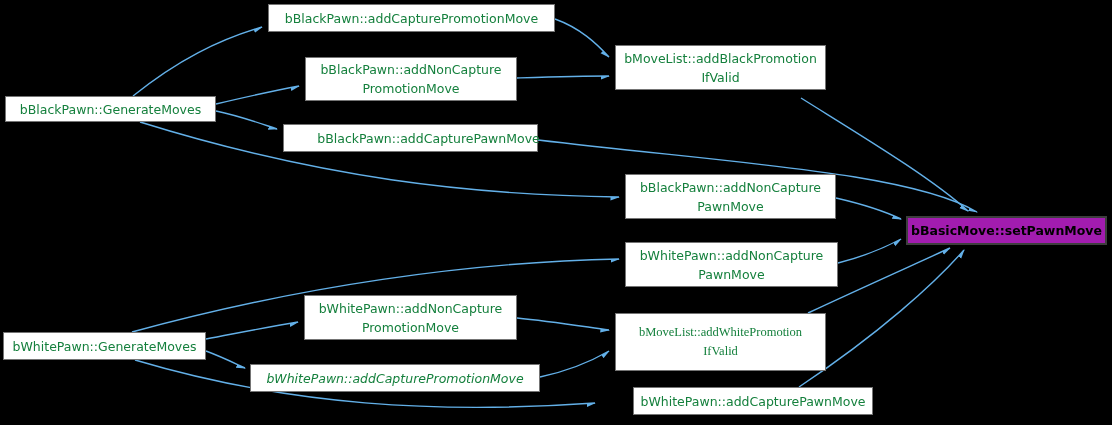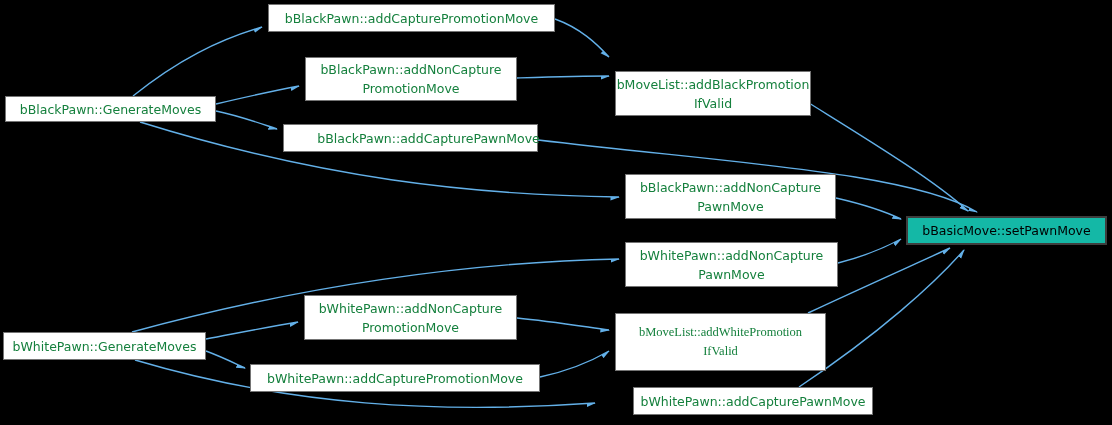--- a/index.html
+++ b/index.html
@@ -36,36 +36,37 @@
     font-size: 12.5px;
     line-height: 19px;
     display: flex;
     align-items: center;
     justify-content: center;
     text-align: center;
     white-space: pre-line;
     cursor: pointer;
   }
   .node.highlight {
-    background: #14b8a6;
+    background: #a21caf;
     border: 2px solid #3e3e3e;
     color: #000000;
+    font-weight: bold;
   }
   
   .n0  { left: 268px; top: 4px;   width: 287px; height: 28px; }
   .n1  { left: 305px; top: 57px;  width: 212px; height: 44px; }
-  .n2  { left: 615px; top: 71px;  width: 196px; height: 45px; }
+  .n2  { left: 615px; top: 45px;  width: 211px; height: 45px; }
   .n3  { left: 5px;   top: 96px;  width: 211px; height: 26px; }
   .n4  { left: 283px; top: 124px; width: 255px; height: 28px; padding-left: 36px; }
   .n5  { left: 625px; top: 174px; width: 211px; height: 45px; }
   .n6  { left: 625px; top: 242px; width: 213px; height: 45px; }
   .n7  { left: 906px; top: 216px; width: 201px; height: 29px; }
   .n8  { left: 304px; top: 295px; width: 213px; height: 45px; }
   .n9  { left: 3px;   top: 332px; width: 203px; height: 28px; }
-  .n10 { left: 250px; top: 364px; width: 290px; height: 28px; }
+  .n10 { left: 250px; top: 364px; width: 290px; height: 28px; font-style: italic; }
   .n11 { left: 615px; top: 313px; width: 211px; height: 58px; font-family: Liberation Serif, serif; }
   .n12 { left: 601px; top: 387px; width: 240px; height: 28px; margin-left: 32px; }
 </style>
 </head>
 <body>
 
 <div id="canvas">
 
   <svg id="edges" viewBox="0 0 1112 425" xmlns="http://www.w3.org/2000/svg">
     <defs>

